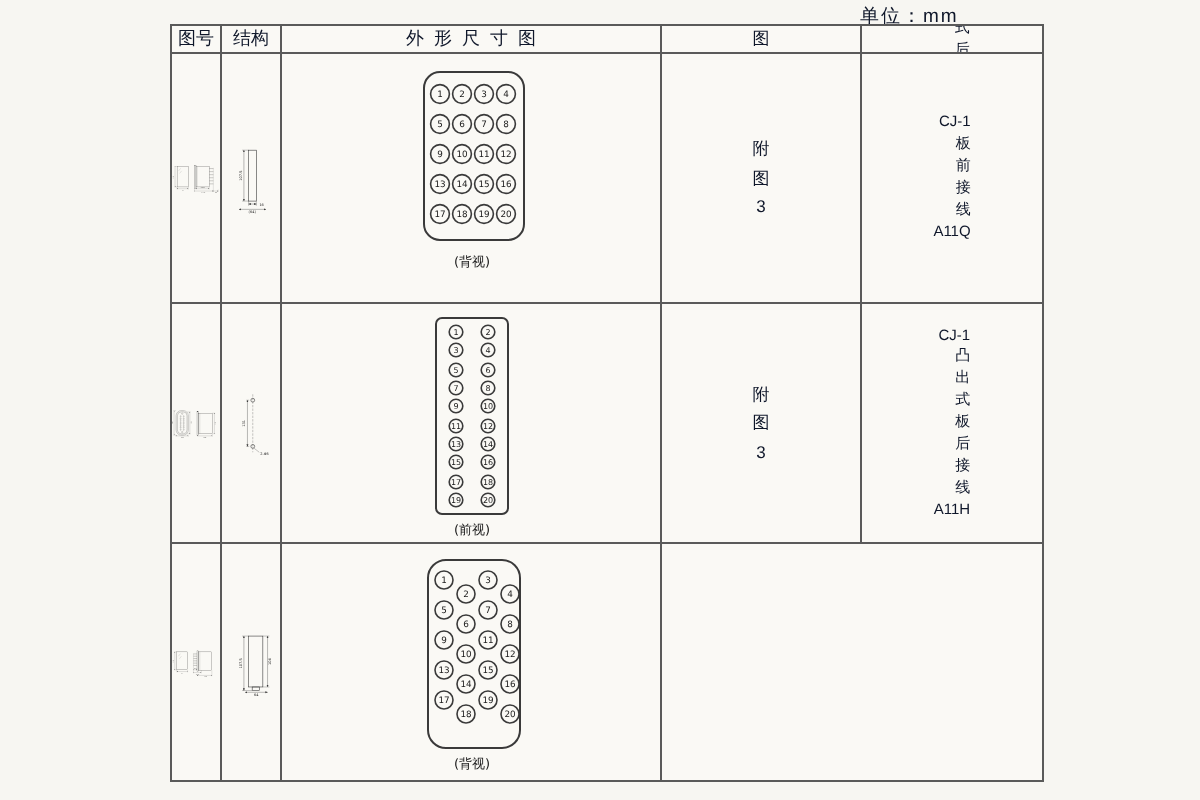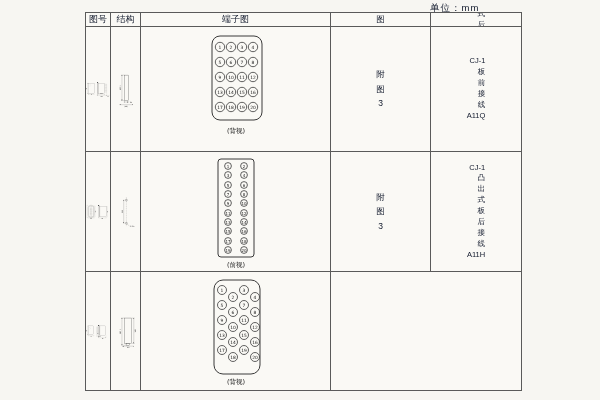--- a/index.html
+++ b/index.html
@@ -40,21 +40,21 @@
   </defs>
 </svg>
 
 <div class="page">
   <div class="unit">单位：mm</div>
 
   <div class="tbl">
 
     <div class="cell hd">图号</div>
     <div class="cell hd">结构</div>
-    <div class="cell hd">端子图</div>
+    <div class="cell hd ls">外形尺寸图</div>
 
     <div class="cell fig">附
 图
 3</div>
     <div class="cell str">CJ-1
 嵌
 入
 式
 后
 接

